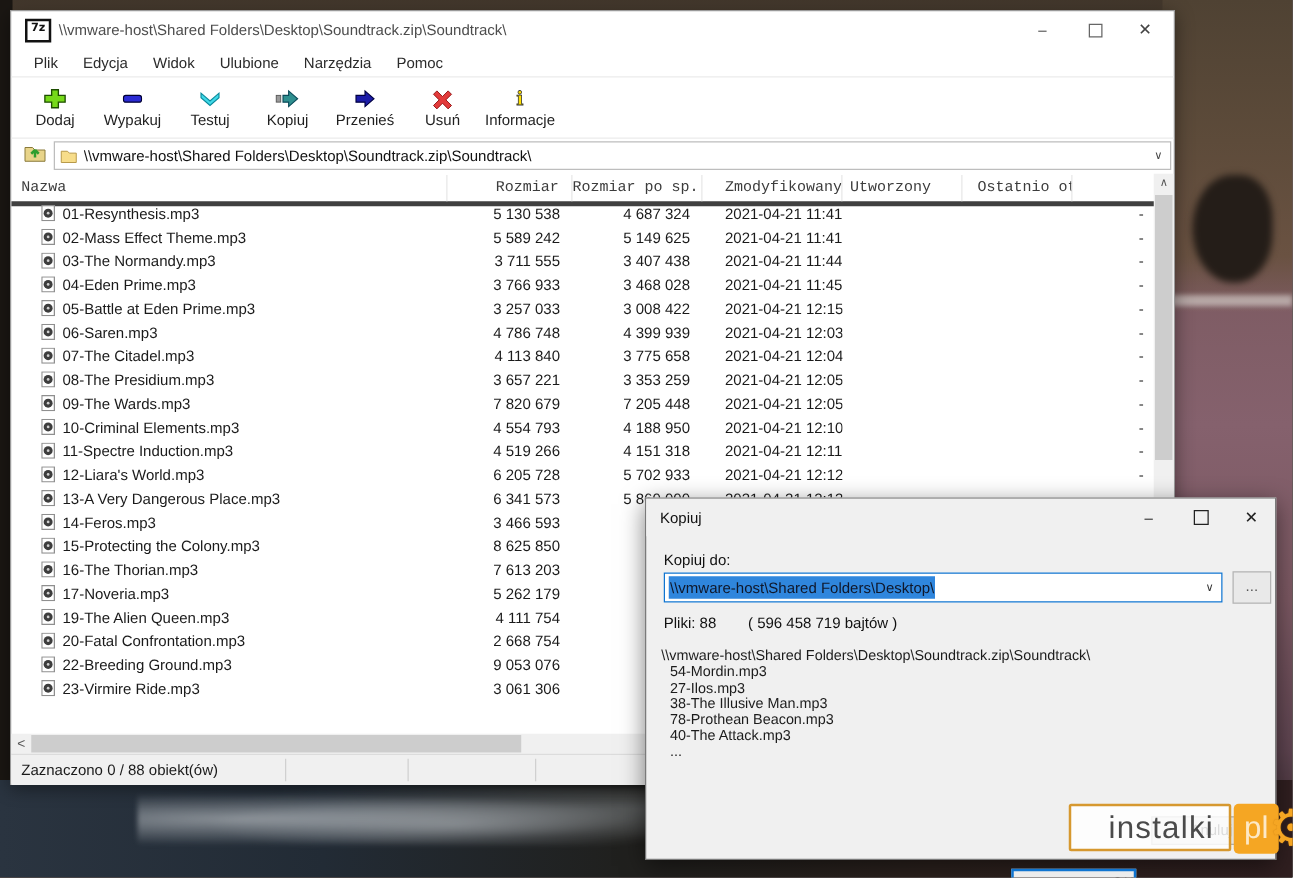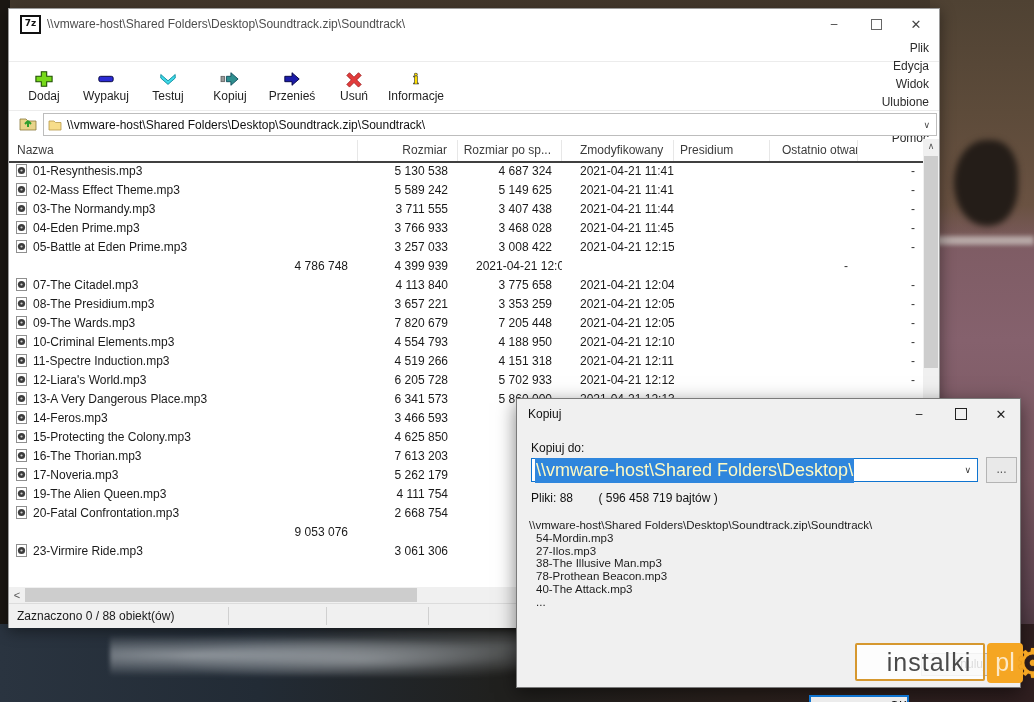--- a/index.html
+++ b/index.html
@@ -30,48 +30,48 @@
   .mainwin{position:absolute;left:8px;top:8px;width:932px;height:620px;background:#fff;
     border:1px solid #9a9a9a;box-sizing:border-box;box-shadow:0 3px 14px rgba(0,0,0,.45);z-index:1;}
   .titlebar{height:30px;display:flex;align-items:center;position:relative;}
   .app-ico{width:17px;height:15px;border:2px solid #111;margin:0 6px 0 11px;
     font:bold 9px/13px "DejaVu Sans",sans-serif;text-align:center;color:#111;background:#fff;}
   .title-text{font-size:12px;color:#4d4d4d;}
   .wctl{position:absolute;top:0;height:30px;width:34px;display:flex;align-items:center;
     justify-content:center;color:#444;font-size:12px;}
   .wctl.min{right:88px;} .wctl.max{right:46px;} .wctl.cls{right:6px;font-size:13px;}
   .maxbox{width:9px;height:9px;border:1px solid #666;display:inline-block;}
-  .menubar{height:22px;display:flex;align-items:flex-end;padding-left:8px;border-bottom:1px solid #ececec;flex-direction:column;}
+  .menubar{height:22px;display:flex;align-items:center;padding-left:8px;border-bottom:1px solid #ececec;}
   .menu-item{font-size:12px;color:#2b2b2b;padding:2px 10px;cursor:default;}
   .toolbar{height:48px;display:flex;align-items:center;padding-left:4px;border-bottom:1px solid #ececec;}
   .tbtn{width:62px;display:flex;flex-direction:column;align-items:center;justify-content:center;gap:1px;}
   .tbtn svg{width:22px;height:18px;}
   .tbtn .tlbl{font-size:12px;color:#1f1f1f;text-align:center;}
   .addrbar{height:27px;display:flex;align-items:center;gap:6px;padding:0 2px 0 10px;}
   .navup svg{width:18px;height:16px;}
   .addr-combo{flex:1;height:21px;border:1px solid #bdbdbd;display:flex;align-items:center;
     gap:5px;padding:0 4px;background:#fff;}
   .addr-combo svg{width:14px;height:12px;flex:none;}
   .addr-text{font-size:12px;color:#111;flex:1;white-space:nowrap;overflow:hidden;}
   .combo-arrow{font-size:9px;color:#444;padding-right:2px;}
 
   
   .listwrap{position:absolute;left:0;top:130px;width:916px;height:464px;overflow:hidden;}
   .grid{display:grid;grid-template-columns:349px 100px 104px 112px 96px 88px 1fr;align-items:center;}
-  .lheader{height:22px;border-bottom:2px solid #404040;}
+  .lheader{height:22px;border-bottom:4px solid #404040;font-family:Liberation Mono, monospace;}
   .lheader .hc{font-size:12px;color:#3c3c3c;height:21px;line-height:21px;white-space:nowrap;
     overflow:hidden;border-right:1px solid #e7e7e7;box-sizing:border-box;}
   .hc.h-name{padding-left:8px;}
   .hc.h-size,.hc.h-packed{text-align:right;padding-right:10px;}
   .hc.h-mod{padding-left:18px;} .hc.h-cre{padding-left:6px;} .hc.h-open{padding-left:12px;}
   .hc.h-pad{border-right:none;}
   .rows{position:absolute;left:0;top:22px;width:916px;height:434px;overflow:hidden;}
   .frow{height:19px;font-size:12px;color:#1a1a1a;}
   .frow .c{white-space:nowrap;overflow:hidden;}
-  .c-name{display:flex;align-items:center;gap:6px;padding-left:7px;}
+  .c-name{display:flex;align-items:center;gap:6px;padding-left:24px;}
   .c-size,.c-packed{text-align:right;padding-right:10px;}
   .c-mod{padding-left:18px;} .c-last{text-align:right;padding-right:10px;color:#333;}
   .ficon{width:11px;height:13px;flex:none;}
 
   
   .vscroll{position:absolute;right:0;top:130px;width:16px;height:448px;background:#f0f0f0;}
   .vscroll .arr{height:16px;text-align:center;font-size:9px;color:#555;line-height:15px;}
   .vthumb{position:absolute;left:1px;top:17px;width:14px;height:212px;background:#cdcdcd;}
   .hscroll{position:absolute;left:0;top:578px;width:916px;height:16px;background:#f0f0f0;
     display:flex;align-items:center;}
@@ -87,21 +87,21 @@
   
   .dialog{position:absolute;left:516px;top:398px;width:505px;height:290px;background:#f0f0f0;
     border:1px solid #7a7a7a;box-sizing:border-box;box-shadow:0 5px 18px rgba(0,0,0,.5);z-index:10;}
   .dlg-title{height:30px;display:flex;align-items:center;position:relative;background:#f0f0f0;}
   .dlg-title .ttl{font-size:12px;color:#111;padding-left:11px;}
   .dlg-title .wctl{height:30px;color:#222;}
   .dlg-title .wctl.min{right:84px;} .dlg-title .wctl.max{right:42px;} .dlg-title .wctl.cls{right:2px;}
   .dlg-label{position:absolute;left:14px;top:42px;font-size:12px;color:#111;}
   .dest-combo{position:absolute;left:14px;top:59px;width:447px;height:24px;background:#fff;
     border:1px solid #0f74d0;box-sizing:border-box;display:flex;align-items:center;padding-left:3px;}
-  .dest-sel{font-size:18px;color:#fef9c3;background:#2f86dd;padding:2px 1px;white-space:nowrap;}
+  .dest-sel{font-size:12px;color:#0f172a;background:#2f86dd;padding:2px 1px;white-space:nowrap;}
   .dest-combo .combo-arrow{margin-left:auto;padding-right:6px;color:#333;}
   .browse-btn{position:absolute;left:469px;top:58px;width:31px;height:26px;background:#e9e9e9;
     border:1px solid #b4b4b4;box-sizing:border-box;text-align:center;font-size:12px;color:#555;
     line-height:22px;}
   .files-line{position:absolute;left:14px;top:92px;font-size:12px;color:#111;}
   .files-line .b{margin-left:22px;}
   .copy-list{position:absolute;left:12px;top:120px;width:480px;font-size:11.5px;color:#1c1c1c;
     line-height:12.8px;}
   .copy-list .src{white-space:nowrap;}
   .copy-list .f{padding-left:7px;white-space:nowrap;}
@@ -220,21 +220,21 @@
       <span class="combo-arrow">∨</span>
     </div>
   </div>
 
   <div class="listwrap">
     <div class="grid lheader">
       <span class="hc h-name">Nazwa</span>
       <span class="hc h-size">Rozmiar</span>
       <span class="hc h-packed">Rozmiar po sp...</span>
       <span class="hc h-mod">Zmodyfikowany</span>
-      <span class="hc h-cre">Presidium</span>
+      <span class="hc h-cre">Utworzony</span>
       <span class="hc h-open">Ostatnio otwarty</span>
       <span class="hc h-pad"></span>
     </div>
     <div class="rows" id="file-rows">
         <div class="grid frow">
           <span class="c c-name">
             <svg class="ficon" viewBox="0 0 11 13">
               <rect x="0.5" y="0.5" width="10" height="12" fill="#fff" stroke="#8f8f8f"></rect>
               <circle cx="5.5" cy="6.5" r="3.6" fill="#3d3d3d"></circle>
               <circle cx="5.5" cy="6.5" r="1.1" fill="#cfcfcf"></circle>
@@ -306,20 +306,28 @@
             <span>05-Battle at Eden Prime.mp3</span>
           </span>
           <span class="c c-size">3 257 033</span>
           <span class="c c-packed">3 008 422</span>
           <span class="c c-mod">2021-04-21 12:15</span>
           <span class="c c-cre"></span>
           <span class="c c-open"></span>
           <span class="c c-last">-</span>
         </div>
         <div class="grid frow">
+          <span class="c c-name">
+            <svg class="ficon" viewBox="0 0 11 13">
+              <rect x="0.5" y="0.5" width="10" height="12" fill="#fff" stroke="#8f8f8f"></rect>
+              <circle cx="5.5" cy="6.5" r="3.6" fill="#3d3d3d"></circle>
+              <circle cx="5.5" cy="6.5" r="1.1" fill="#cfcfcf"></circle>
+            </svg>
+            <span>06-Saren.mp3</span>
+          </span>
           <span class="c c-size">4 786 748</span>
           <span class="c c-packed">4 399 939</span>
           <span class="c c-mod">2021-04-21 12:03</span>
           <span class="c c-cre"></span>
           <span class="c c-open"></span>
           <span class="c c-last">-</span>
         </div>
         <div class="grid frow">
           <span class="c c-name">
             <svg class="ficon" viewBox="0 0 11 13">
@@ -450,21 +458,21 @@
         </div>
         <div class="grid frow">
           <span class="c c-name">
             <svg class="ficon" viewBox="0 0 11 13">
               <rect x="0.5" y="0.5" width="10" height="12" fill="#fff" stroke="#8f8f8f"></rect>
               <circle cx="5.5" cy="6.5" r="3.6" fill="#3d3d3d"></circle>
               <circle cx="5.5" cy="6.5" r="1.1" fill="#cfcfcf"></circle>
             </svg>
             <span>15-Protecting the Colony.mp3</span>
           </span>
-          <span class="c c-size">4 625 850</span>
+          <span class="c c-size">8 625 850</span>
           <span class="c c-packed"></span>
           <span class="c c-mod"></span>
           <span class="c c-cre"></span>
           <span class="c c-open"></span>
           <span class="c c-last"></span>
         </div>
         <div class="grid frow">
           <span class="c c-name">
             <svg class="ficon" viewBox="0 0 11 13">
               <rect x="0.5" y="0.5" width="10" height="12" fill="#fff" stroke="#8f8f8f"></rect>
@@ -522,20 +530,28 @@
             <span>20-Fatal Confrontation.mp3</span>
           </span>
           <span class="c c-size">2 668 754</span>
           <span class="c c-packed"></span>
           <span class="c c-mod"></span>
           <span class="c c-cre"></span>
           <span class="c c-open"></span>
           <span class="c c-last"></span>
         </div>
         <div class="grid frow">
+          <span class="c c-name">
+            <svg class="ficon" viewBox="0 0 11 13">
+              <rect x="0.5" y="0.5" width="10" height="12" fill="#fff" stroke="#8f8f8f"></rect>
+              <circle cx="5.5" cy="6.5" r="3.6" fill="#3d3d3d"></circle>
+              <circle cx="5.5" cy="6.5" r="1.1" fill="#cfcfcf"></circle>
+            </svg>
+            <span>22-Breeding Ground.mp3</span>
+          </span>
           <span class="c c-size">9 053 076</span>
           <span class="c c-packed"></span>
           <span class="c c-mod"></span>
           <span class="c c-cre"></span>
           <span class="c c-open"></span>
           <span class="c c-last"></span>
         </div>
         <div class="grid frow">
           <span class="c c-name">
             <svg class="ficon" viewBox="0 0 11 13">

